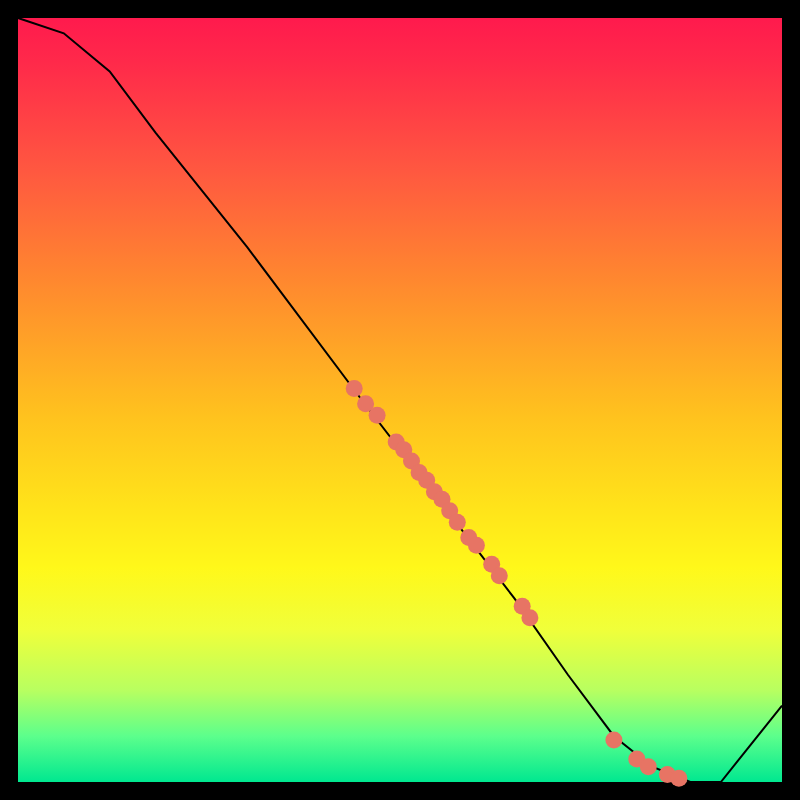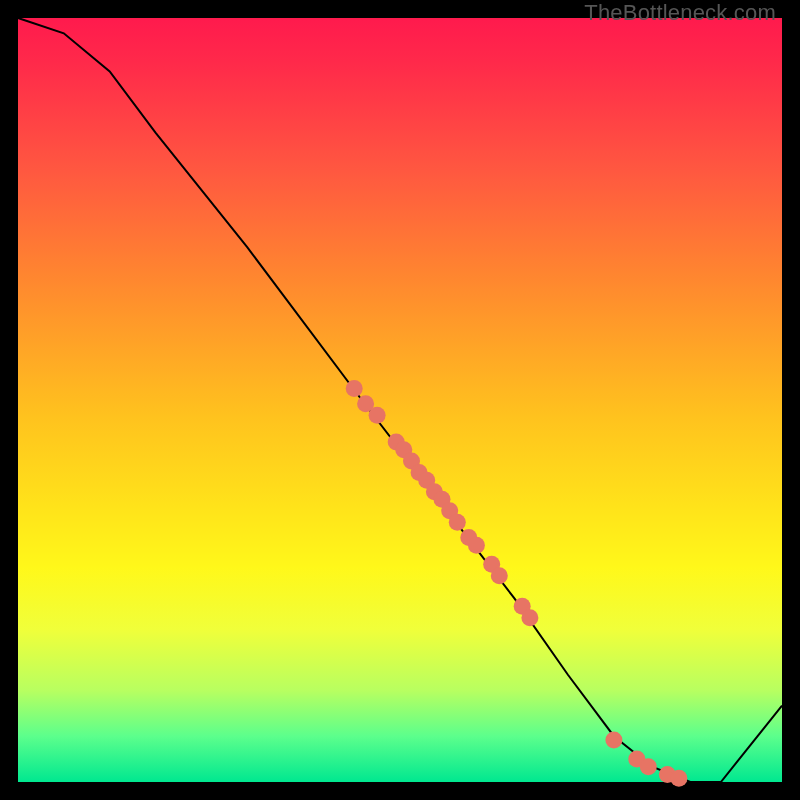--- a/index.html
+++ b/index.html
@@ -94,14 +94,13 @@
         <circle cx="504.2" cy="588.3" r="8.5" class="dot"></circle>
         <circle cx="511.9" cy="599.7" r="8.5" class="dot"></circle>
         <circle cx="595.9" cy="722.0" r="8.5" class="dot"></circle>
         <circle cx="618.8" cy="741.1" r="8.5" class="dot"></circle>
         <circle cx="630.3" cy="748.7" r="8.5" class="dot"></circle>
         <circle cx="649.4" cy="756.4" r="8.5" class="dot"></circle>
         <circle cx="660.9" cy="760.2" r="8.5" class="dot"></circle>
       </g>
   </svg>
 
-  <div class="watermark">TheBottleneck.com</div>
 </div>
 
 </body></html>

